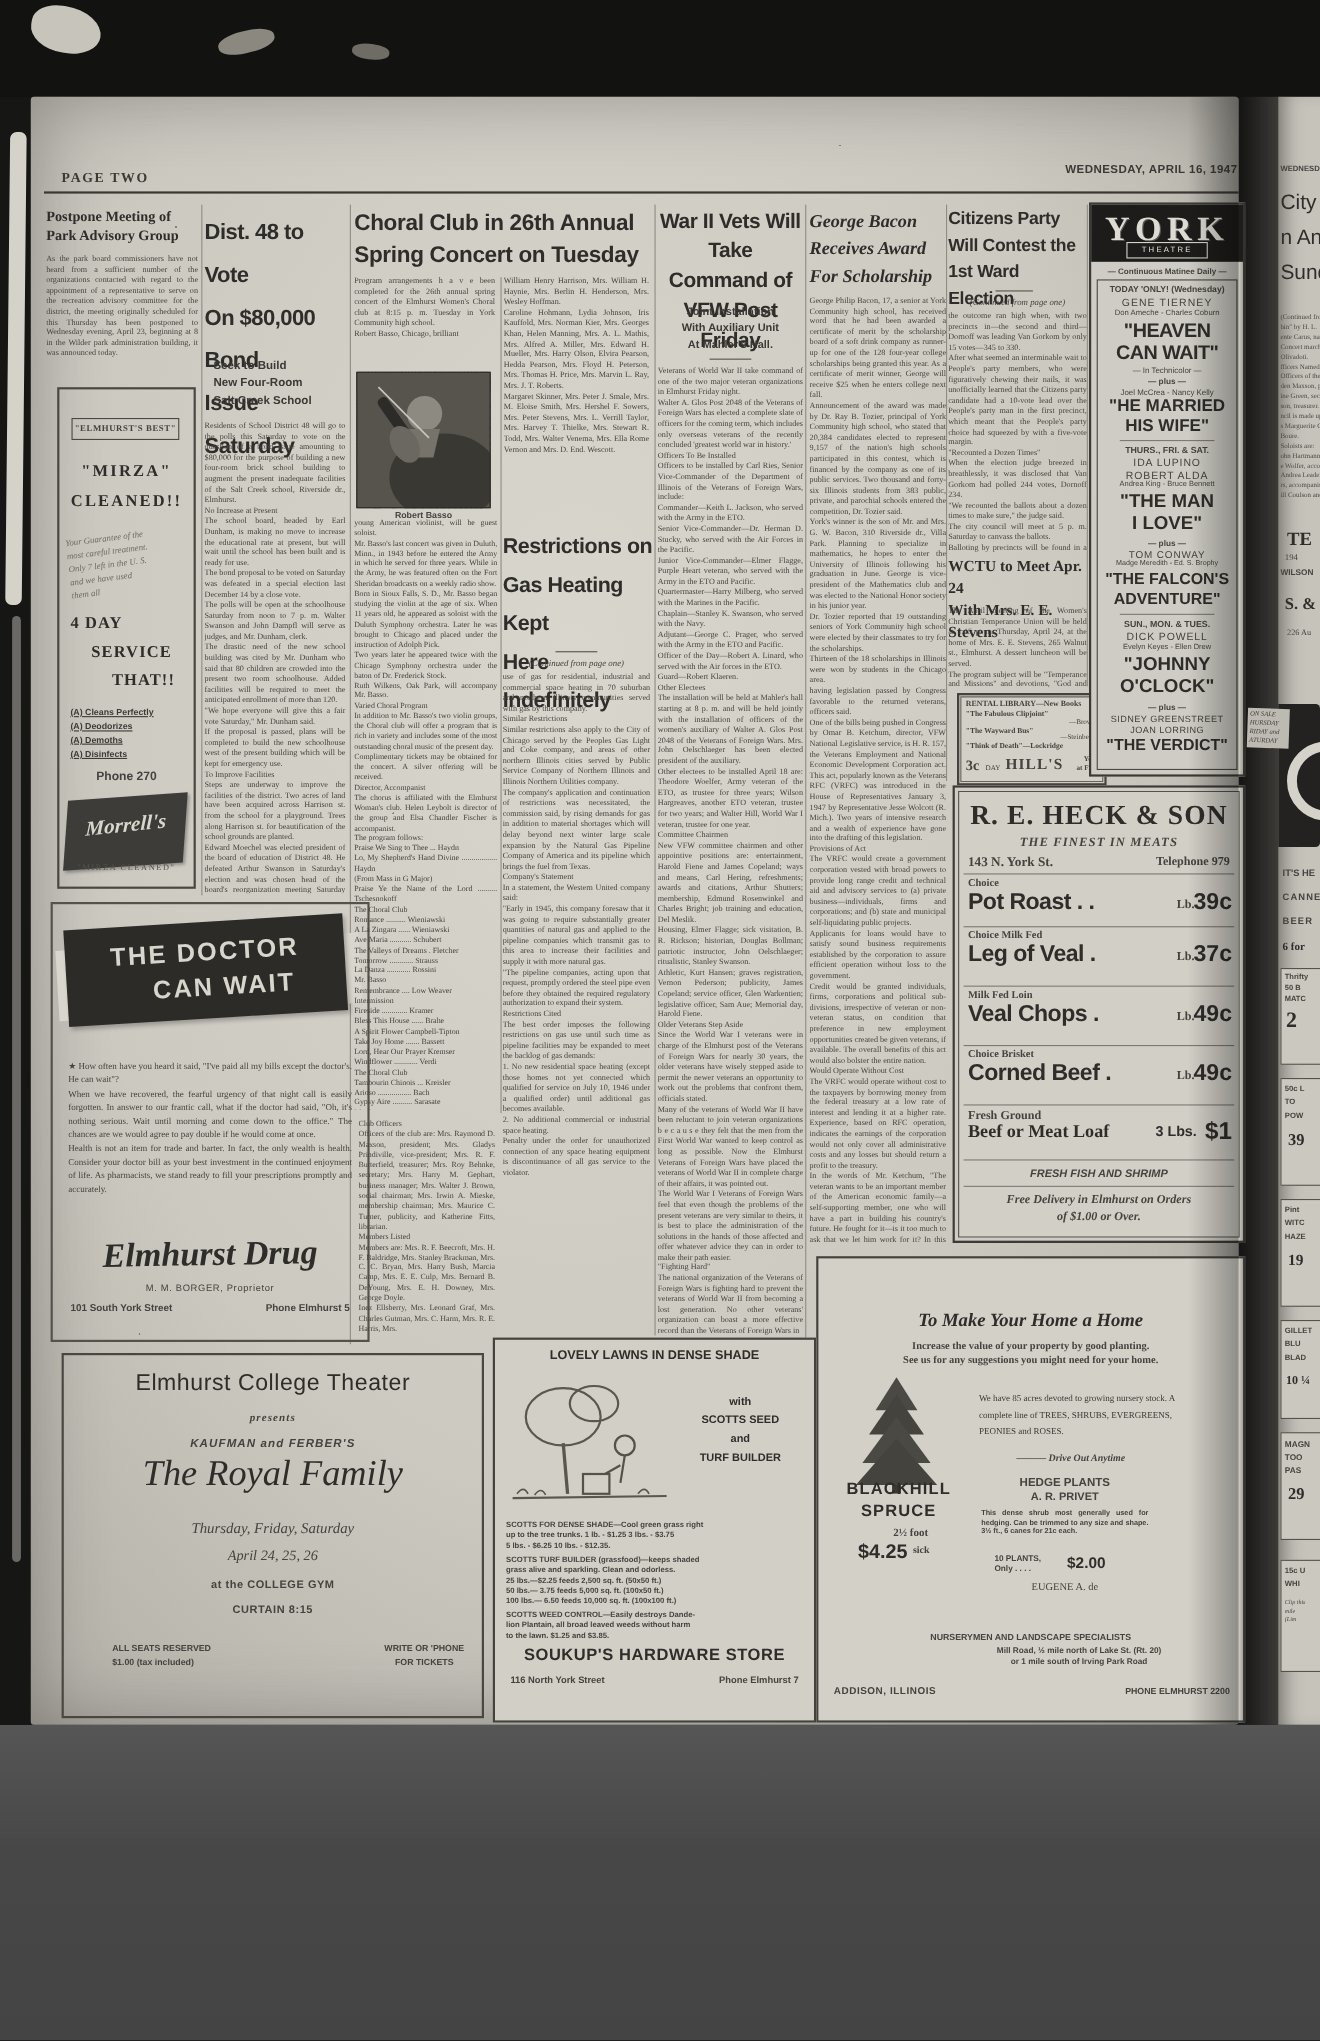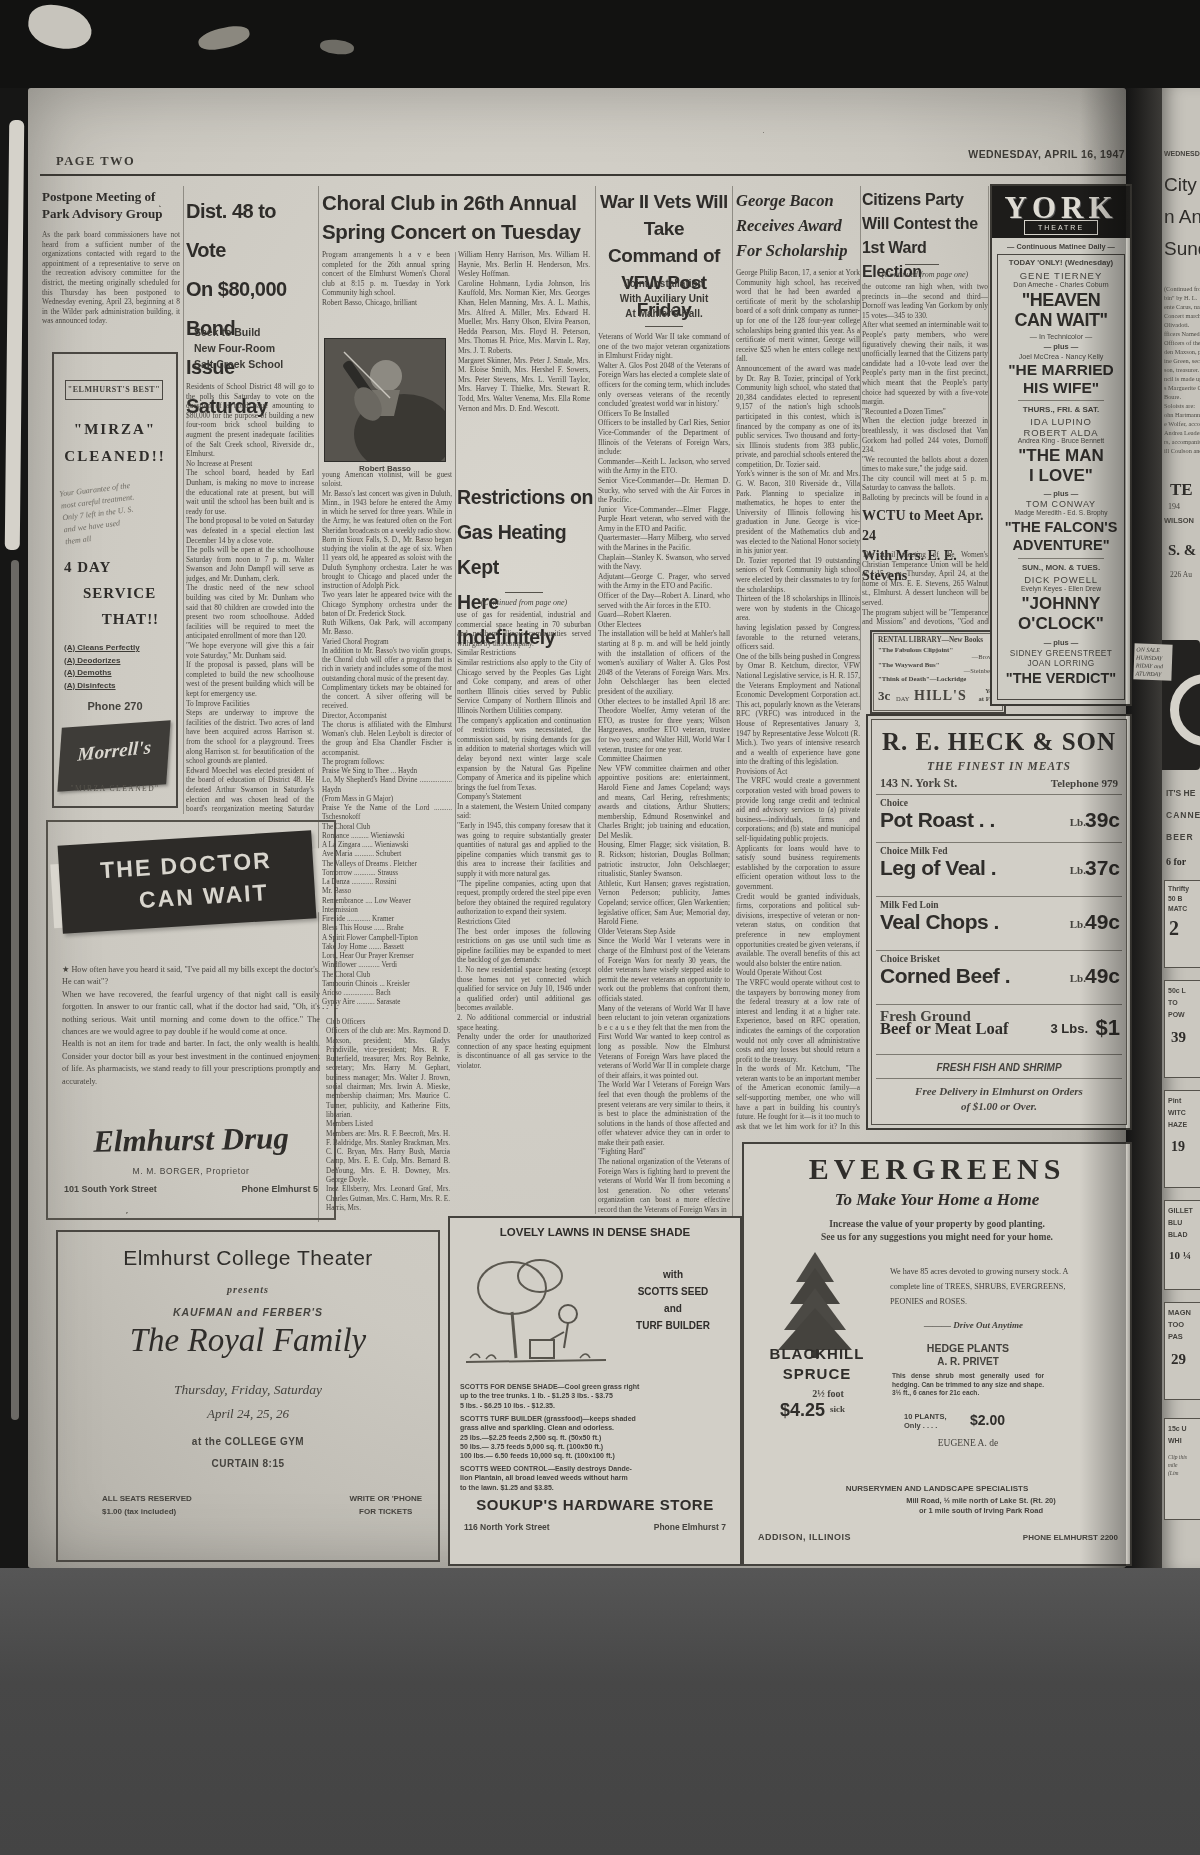--- a/index.html
+++ b/index.html
@@ -371,34 +371,33 @@
     <div class="a ser b" style="right:44px;top:202px;font-size:11px;">Lb.</div>
     <div class="a san b ink" style="right:10px;top:194px;font-size:21px;">49c</div>
     <div class="a hdiv" style="left:8px;top:234px;width:246px;"></div>
 
     <div class="a ser b" style="left:12px;top:238px;font-size:9.5px;">Choice Brisket</div>
     <div class="a san b ink" style="left:12px;top:248px;font-size:21px;letter-spacing:-.5px;">Corned Beef .</div>
     <div class="a ser b" style="right:44px;top:256px;font-size:11px;">Lb.</div>
     <div class="a san b ink" style="right:10px;top:248px;font-size:21px;">49c</div>
     <div class="a hdiv" style="left:8px;top:288px;width:246px;"></div>
 
-    <div class="a ser b" style="left:12px;top:292px;font-size:15px;">Fresh Ground</div>
+    <div class="a ser b" style="left:12px;top:292px;font-size:11px;">Fresh Ground</div>
     <div class="a ser b ink" style="left:12px;top:303px;font-size:16.5px;">Beef or Meat Loaf</div>
     <div class="a san b ink" style="right:42px;top:305px;font-size:13px;">3 Lbs.</div>
     <div class="a san b ink" style="right:10px;top:299px;font-size:22px;">$1</div>
     <div class="a hdiv" style="left:8px;top:338px;width:246px;"></div>
 
     <div class="a san b i c" style="left:0;top:346px;width:100%;font-size:10px;">FRESH  FISH  AND  SHRIMP</div>
     <div class="a hdiv" style="left:8px;top:362px;width:246px;"></div>
     <div class="a ser i b c p" style="left:0;top:368px;width:100%;font-size:11px;line-height:15px;">Free Delivery in Elmhurst on Orders
 of  $1.00 or Over.</div>
   </div>
 
   <div class="a" style="left:742px;top:1142px;width:386px;height:420px;border:2px solid #44423d;background:#d3d0c8;">
-    <div class="a ser b c ink" style="left:0;top:8px;width:100%;font-size:30px;letter-spacing:5px;">EVERGREENS</div>
     <div class="a ser i b c ink" style="left:0;top:46px;width:100%;font-size:17px;">To Make Your Home a Home</div>
     <div class="a ser b c p" style="left:0;top:74px;width:100%;font-size:9.5px;line-height:13px;">Increase the value of your property by good planting.
 See us for any suggestions you might need for your home.</div>
     <svg class="a" style="left:28px;top:108px;" width="86" height="106">
       <polygon points="43,0 62,30 24,30" fill="#4b4944"></polygon>
       <polygon points="43,16 68,52 18,52" fill="#45433e"></polygon>
       <polygon points="43,36 74,78 12,78" fill="#4b4944"></polygon>
       <polygon points="43,56 80,98 6,98" fill="#45433e"></polygon>
       <rect x="39" y="98" width="8" height="8" fill="#3a3833"></rect>
     </svg>

